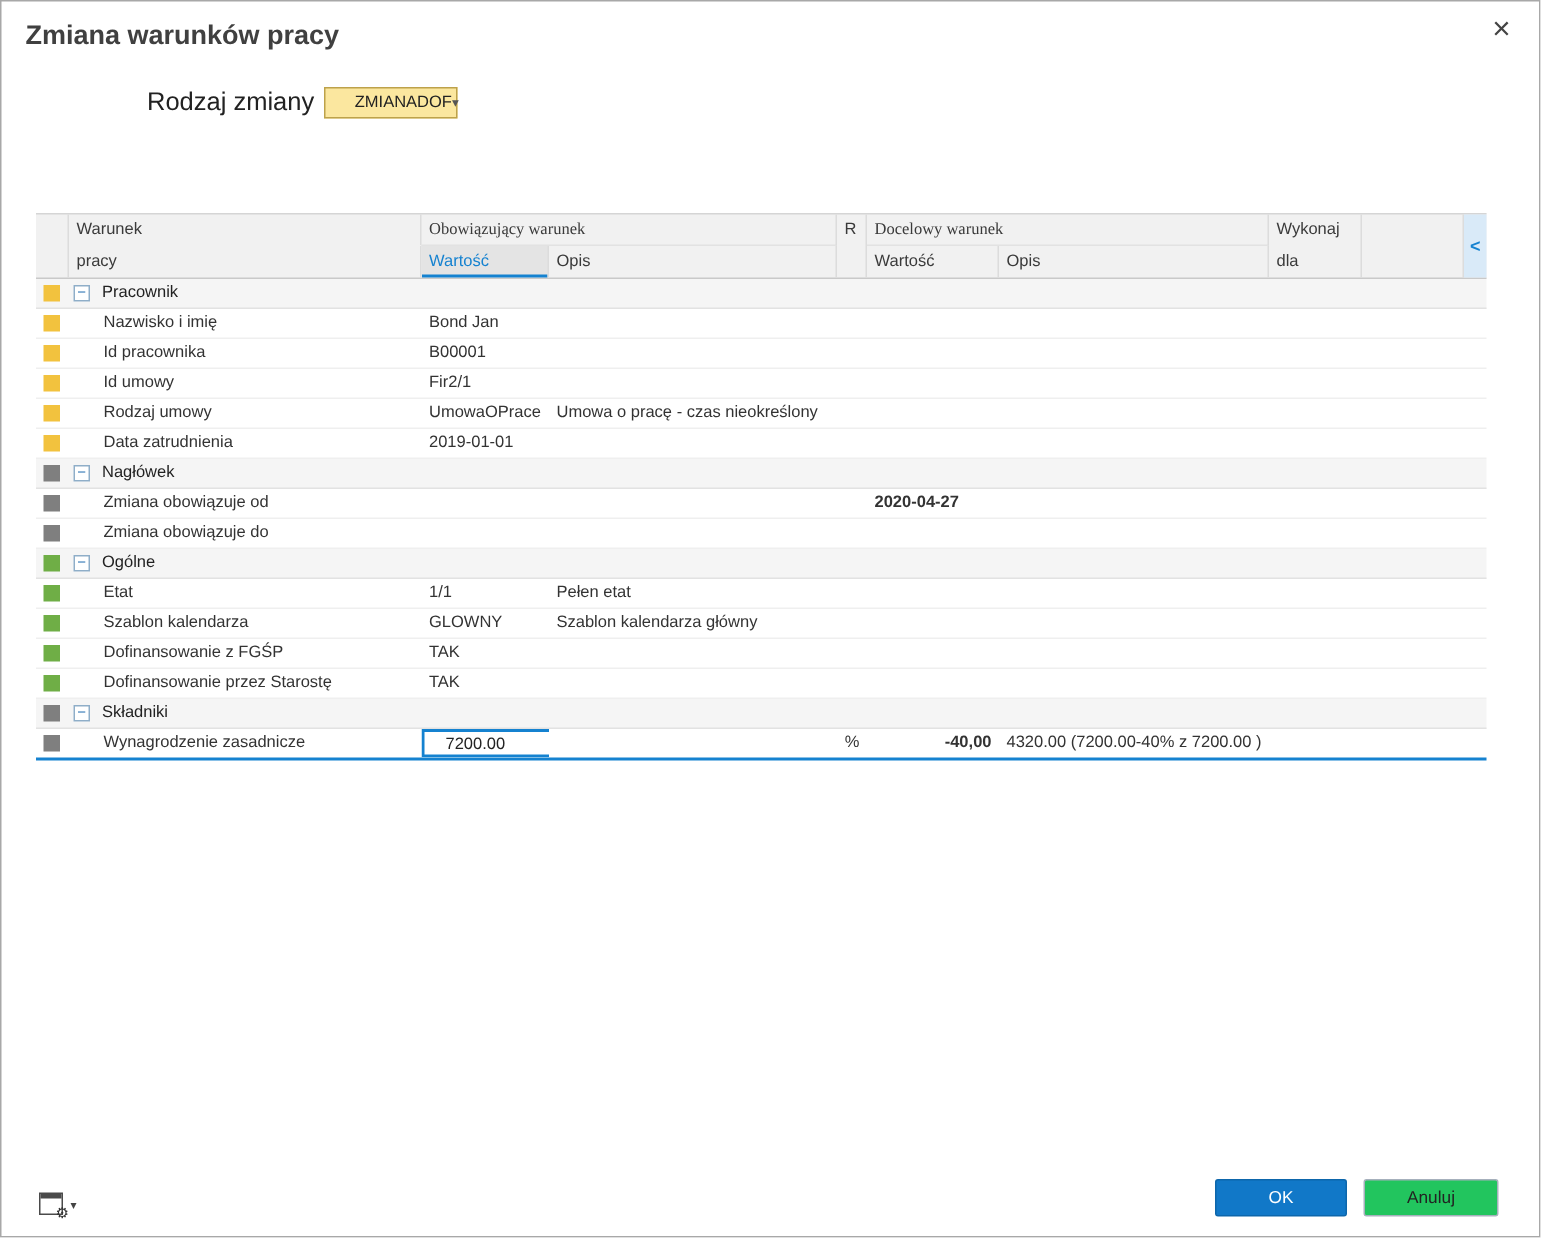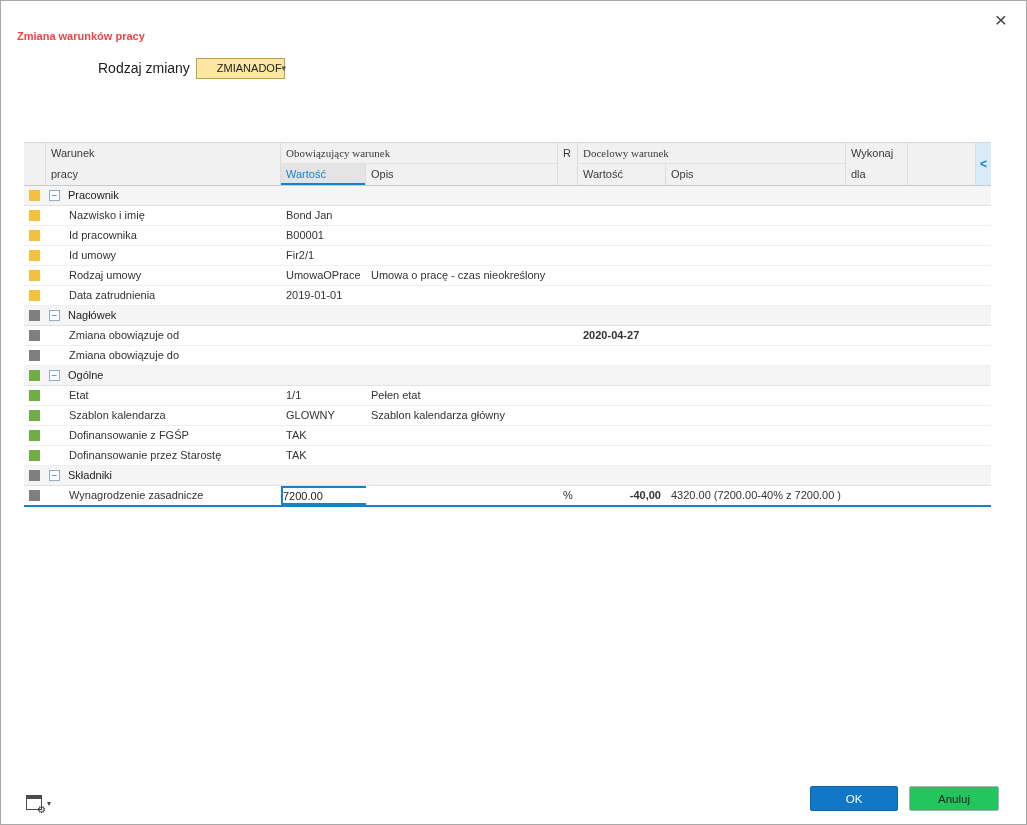--- a/index.html
+++ b/index.html
@@ -1,22 +1,22 @@
 <!DOCTYPE html>
 <html><head>
 <meta charset="utf-8">
 <style>
   html,body{margin:0;padding:0;width:1027px;height:825px;background:#e9e9e9;}
   body{font-family:"Liberation Sans",sans-serif;position:relative;overflow:hidden;cursor:default;}
   .dialog{position:absolute;inset:0;background:#fff;border:1px solid #a8a8a8;box-sizing:border-box;}
-  .title{position:absolute;left:16px;top:29px;font-size:11px;font-weight:700;color:#ef4444;}
+  .title{position:absolute;left:16px;top:12px;font-size:18px;font-weight:700;color:#404040;}
   .close{position:absolute;right:12px;top:6px;font-size:21px;color:#444;width:26px;height:26px;text-align:center;line-height:26px;cursor:pointer;}
 
   .toolbar{position:absolute;left:97px;top:56px;height:22px;display:flex;align-items:center;gap:6px;}
-  .toolbar label{font-size:14px;color:#222;}
+  .toolbar label{font-size:17px;color:#222;}
   .combo{box-sizing:border-box;width:89px;height:21px;background:#fbe79f;border:1px solid #bda24b;display:flex;align-items:center;justify-content:space-between;padding:0 20px;font-size:11px;color:#222;cursor:pointer;}
   .combo .arrow{font-size:9px;color:#555;}
 
   .grid{position:absolute;left:23px;top:93px;width:967px;font-size:11px;color:#333;}
   .hdr{display:grid;grid-template-columns:22px 235px 85px 192px 20px 88px 180px 62px 68px 15px;grid-auto-rows:21px;background:#f1f1f1;border-top:1px solid #d5d5d5;border-bottom:1px solid #c9c9c9;margin-top:48px;}
   .hcell{border-right:1px solid #dcdcdc;padding-left:5px;line-height:21px;color:#3a3a3a;overflow:hidden;white-space:nowrap;box-sizing:border-box;}
   .r1{border-bottom:1px solid #e2e2e2;font-family:Liberation Serif, serif;}
   .h-sel{background:#e4e4e4;color:#1582d0;box-shadow:inset 0 -2px 0 #1582d0;}
   .h-chev{background:#d9eaf8;color:#1582d0;display:flex;align-items:center;justify-content:center;font-weight:700;padding:0;border-right:none;cursor:pointer;font-size:12px;}
 
@@ -24,21 +24,21 @@
   .group-row{background:#f5f5f5;border-bottom:1px solid #e2e2e2;}
   .cell{overflow:hidden;white-space:nowrap;padding-left:5px;box-sizing:border-box;}
   .c-square{padding:0;display:flex;align-items:center;}
   .square{width:11px;height:11px;margin-left:5px;display:inline-block;}
   .label-cell{padding-left:23px;}
   .group-label{grid-column:2 / -1;padding-left:3px;display:flex;align-items:center;}
   .minus{width:11px;height:11px;border:1px solid #8faec8;background:#fff;color:#2f76b5;font-size:10px;line-height:9px;text-align:center;margin-right:8px;box-sizing:border-box;flex:0 0 auto;cursor:pointer;}
   .group-name{color:#222;}
   .sel-row{border-bottom:2px solid #1582d0;height:19px;}
   .editor-cell{padding:0;display:flex;align-items:center;}
-  .val-input{box-sizing:border-box;width:108px;height:19px;border:2px solid #1582d0;font:11px "Liberation Sans",sans-serif;padding:0 0;margin:0;outline:none;color:#222;}
+  .val-input{box-sizing:border-box;width:108px;height:19px;border:2px solid #1582d0;font:11px "Liberation Sans",sans-serif;padding:0 14px;margin:0;outline:none;color:#222;}
   .r-cell{text-align:center;padding-left:0;}
   .bold{font-weight:700;}
   .align-right{text-align:right;padding-right:5px;}
 
   .settings{position:absolute;left:25px;bottom:14px;display:flex;align-items:flex-end;gap:5px;color:#444;cursor:pointer;}
   .sheet-icon{width:14px;height:13px;border:1px solid #4a4a4a;position:relative;display:inline-block;background:#fff;}
   .sheet-icon::before{content:"";position:absolute;left:0;right:0;top:0;height:3px;background:#4a4a4a;}
   .gear{position:absolute;right:-5px;bottom:-6px;font-size:10px;color:#333;background:transparent;line-height:10px;}
   .settings-arrow{font-size:8px;color:#444;padding-bottom:2px;}
 

